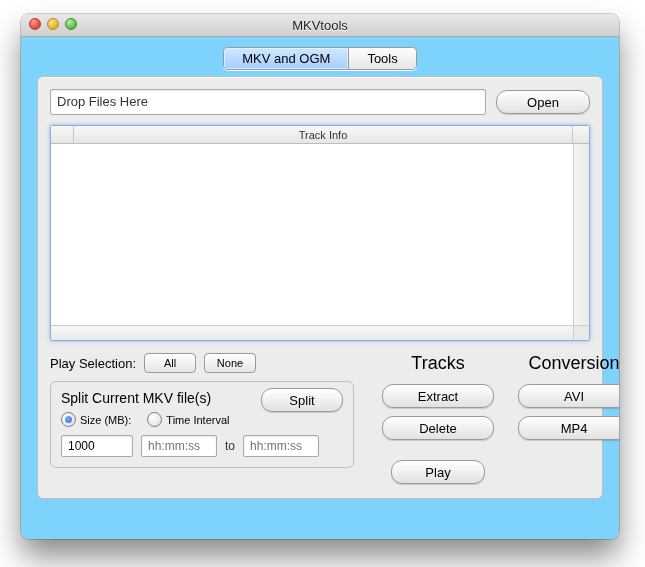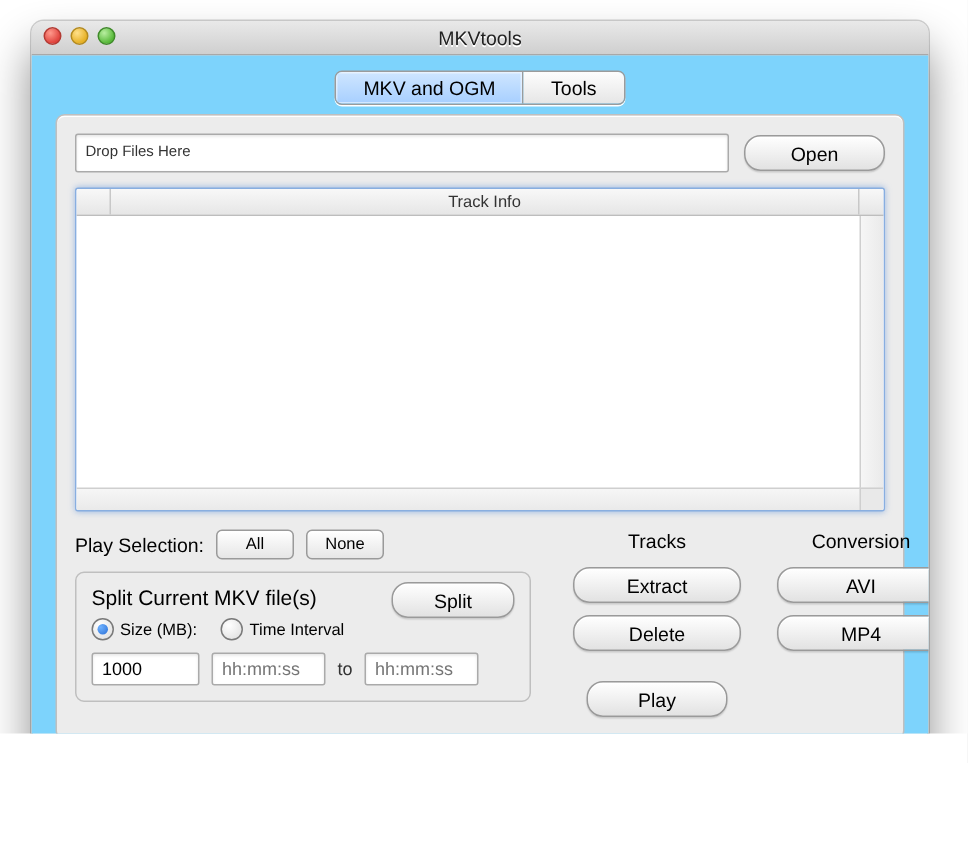--- a/index.html
+++ b/index.html
@@ -6,21 +6,21 @@
     margin: 0;
     padding: 0;
     background: #ffffff;
     font-family: "Lucida Grande", "Helvetica Neue", Arial, sans-serif;
     font-size: 13px;
     color: #000;
     -webkit-font-smoothing: antialiased;
   }
   .stage {
     width: 645px;
-    height: 489px;
+    height: 567px;
     position: relative;
   }
   .shadow {
     position: absolute;
     left: 21px;
     top: 14px;
     width: 598px;
     height: 525px;
     border-radius: 8px;
     box-shadow: 0 18px 30px rgba(0,0,0,0.45), 0 0 0 1px rgba(0,0,0,0.18);
@@ -102,21 +102,21 @@
   }
 
   .row { display: flex; align-items: center; gap: 10px; }
 
   .dropfield {
     flex: 1;
     border: 1px solid #aaa;
     background: #fff;
     border-radius: 2px;
     padding: 3px 6px;
-    font-size: 10px;
+    font-size: 13px;
     color: #333;
     height: 18px;
     line-height: 18px;
     box-shadow: inset 0 1px 2px rgba(0,0,0,0.1);
   }
 
   .aqua-btn {
     display: inline-flex;
     align-items: center;
     justify-content: center;
@@ -267,21 +267,21 @@
     display:flex;
     gap: 24px;
     margin-left: 18px;
   }
   .col {
     display:flex;
     flex-direction:column;
     align-items:center;
     gap:8px;
   }
-  .colhead { font-size:13px; margin-bottom:2px; }
+  .colhead { font-size:18px; margin-bottom:2px; }
   .aqua-btn.wide { min-width:78px; }
 
   .splitbtn {
     position:absolute;
     right:10px;
     top:6px;
   }
 </style>
 </head>
 <body>

